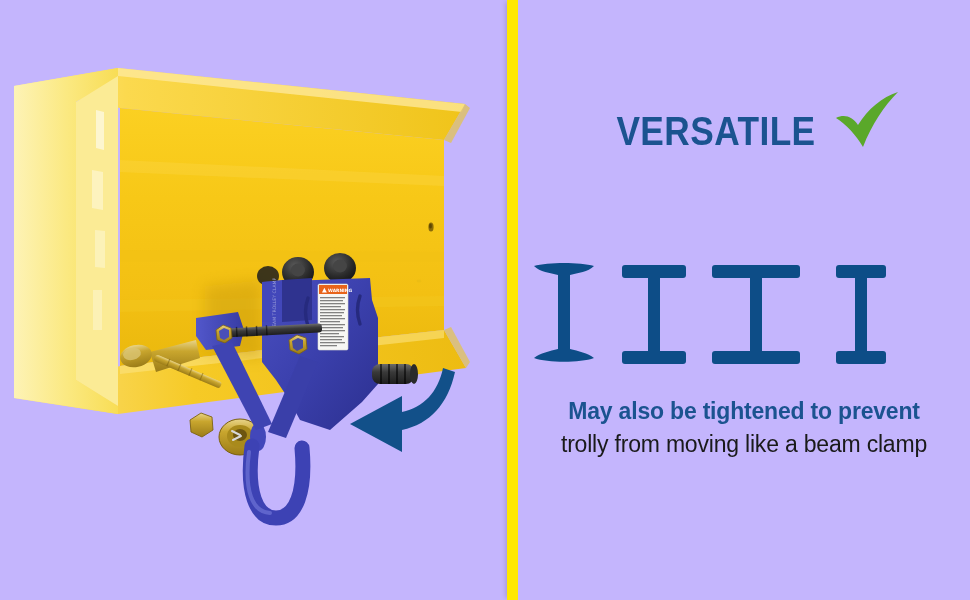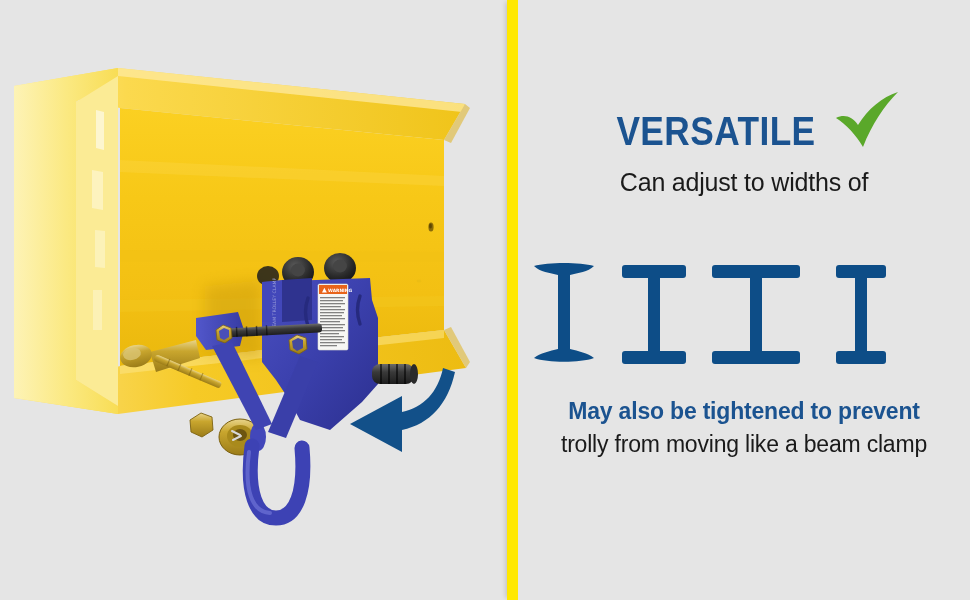--- a/index.html
+++ b/index.html
@@ -3,21 +3,21 @@
 <meta charset="utf-8">
 <style>
   html,body{margin:0;padding:0;}
   body{
     width:970px;height:600px;
     background:#ffffff;
     font-family:"Liberation Sans", sans-serif;
     overflow:hidden;
     position:relative;
   }
-  #stage{position:absolute;inset:0;width:970px;height:600px;background:#e5e5e5;}
+  #stage{position:absolute;inset:0;width:970px;height:600px;background:#c4b5fd;}
 
   
   .divider{
     position:absolute;left:507px;top:0;width:11px;height:600px;
     background:#ffe800;
     box-shadow:-3px 0 5px -2px rgba(0,0,0,.18);
   }
 
   
   .photo{position:absolute;left:0;top:0;width:507px;height:600px;overflow:hidden;}
@@ -284,21 +284,20 @@
 
   <div class="content">
 
     <div class="headline-row">
       <div class="headline">VERSATILE</div>
       <svg class="check" viewBox="0 0 74 62">
         <path d="M6,26 C14,22 22,24 28,33 C38,17 52,5 68,0 C54,14 42,32 33,55 C26,43 16,32 6,26 Z" fill="#5aa82a"></path>
       </svg>
     </div>
 
-    <div class="sub1">Can adjust to widths of</div>
 
     <div class="beams">
       <svg viewBox="0 0 452 112">
 
         <g fill="#0d4d87">
           <path d="M16,8 C30,4 62,4 76,8 C70,14 60,15 52,17 L52,91 C60,93 70,95 76,100
                    C62,105 30,105 16,100 C22,95 32,93 40,91 L40,17 C32,15 22,14 16,8 Z"></path>
         </g>
 
         <g fill="#0d4d87">

